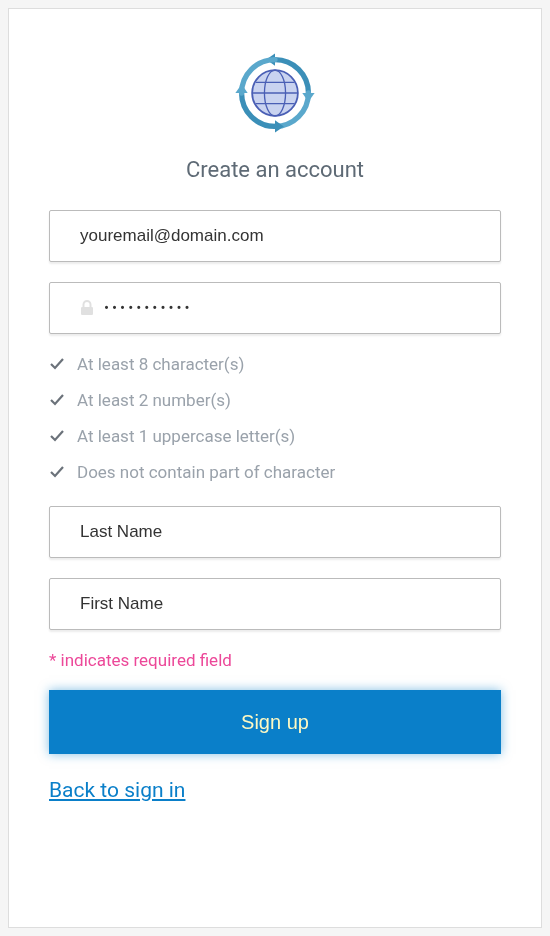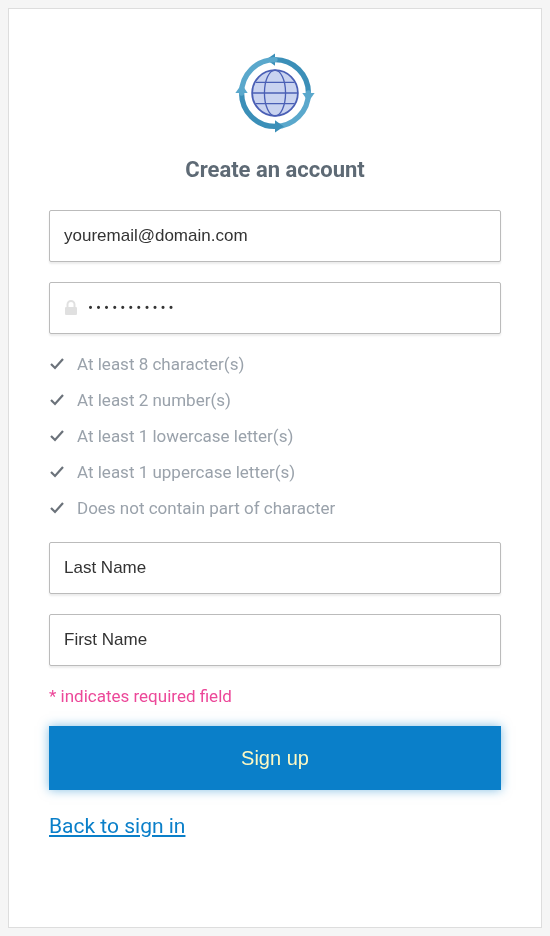--- a/index.html
+++ b/index.html
@@ -18,29 +18,29 @@
     }
     .logo-wrap {
       display: flex;
       justify-content: center;
       margin-bottom: 20px;
     }
     .title {
       text-align: center;
       font-size: 22px;
       color: #5e6a75;
-      font-weight: 700;
+      font-weight: 400;
       margin-bottom: 28px;
     }
     .field {
       width: 100%;
       height: 52px;
       border: 1px solid #bbb;
       border-radius: 2px;
-      padding: 0 14px;
+      padding: 0 30px;
       font-size: 17px;
       color: #333;
       box-shadow: 0 2px 2px rgba(0,0,0,0.08);
       margin-bottom: 20px;
       display: flex;
       align-items: center;
       background: #fff;
     }
     .field input {
       border: none;
@@ -150,26 +150,20 @@
     <li>
       <svg class="check-icon" viewBox="0 0 16 16">
           <path d="M2 8 L6 12 L14 3" fill="none" stroke="#6b727a" stroke-width="2.2"></path>
         </svg>
       <span>At least 2 number(s)</span>
     </li>
     <li>
       <svg class="check-icon" viewBox="0 0 16 16">
           <path d="M2 8 L6 12 L14 3" fill="none" stroke="#6b727a" stroke-width="2.2"></path>
         </svg>
-      <span>At least 1 lowercase letter(s)</span>
-    </li>
-    <li>
-      <svg class="check-icon" viewBox="0 0 16 16">
-          <path d="M2 8 L6 12 L14 3" fill="none" stroke="#6b727a" stroke-width="2.2"></path>
-        </svg>
       <span>At least 1 uppercase letter(s)</span>
     </li>
     <li>
       <svg class="check-icon" viewBox="0 0 16 16">
           <path d="M2 8 L6 12 L14 3" fill="none" stroke="#6b727a" stroke-width="2.2"></path>
         </svg>
       <span>Does not contain part of character</span>
     </li>
   </ul>
 

